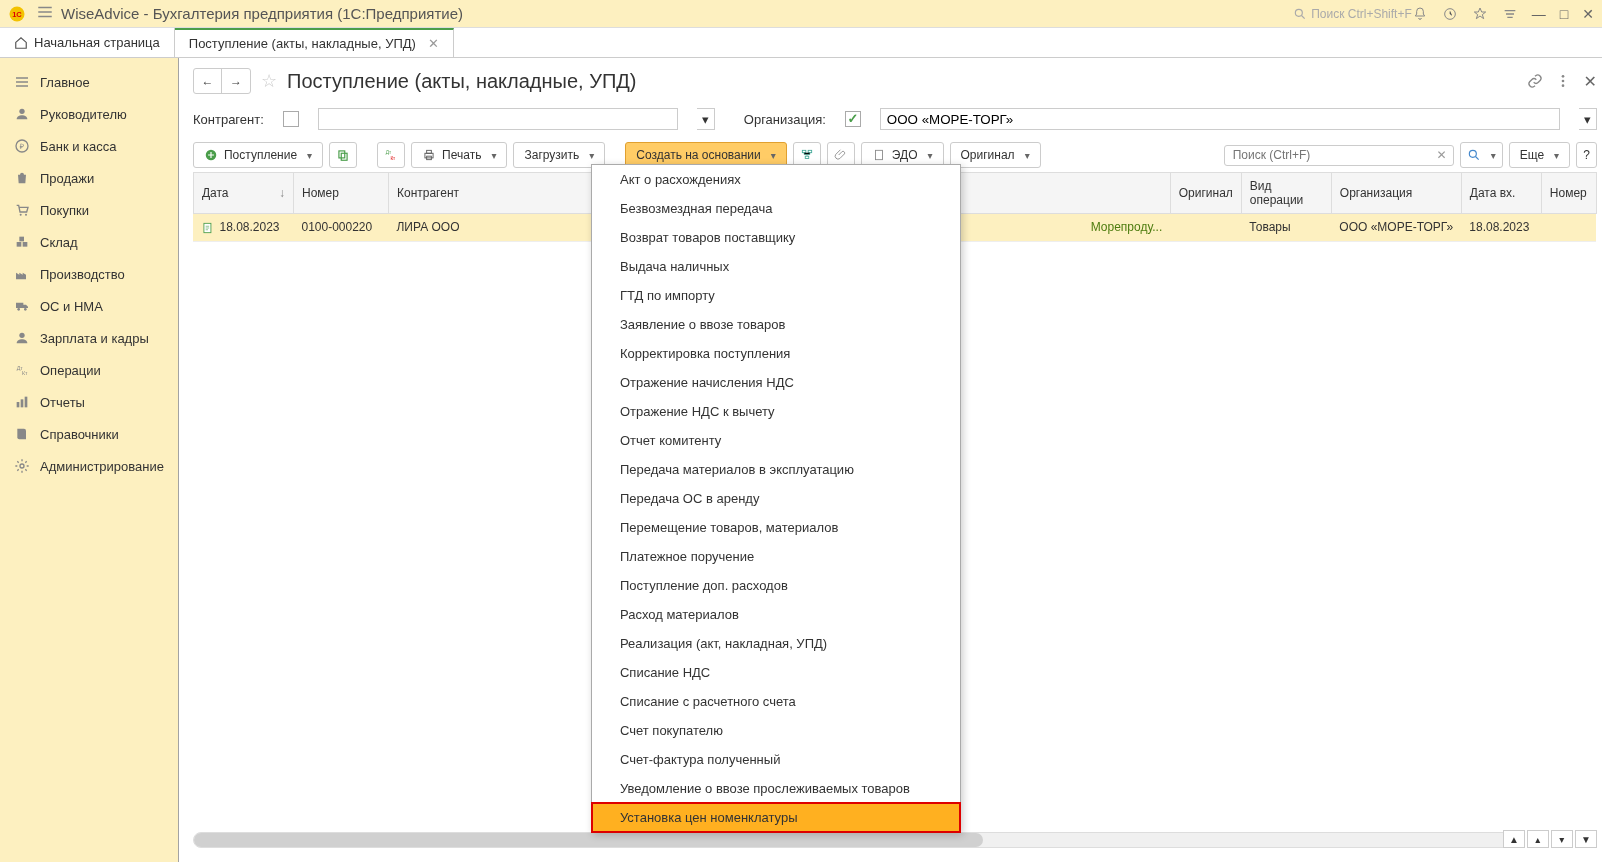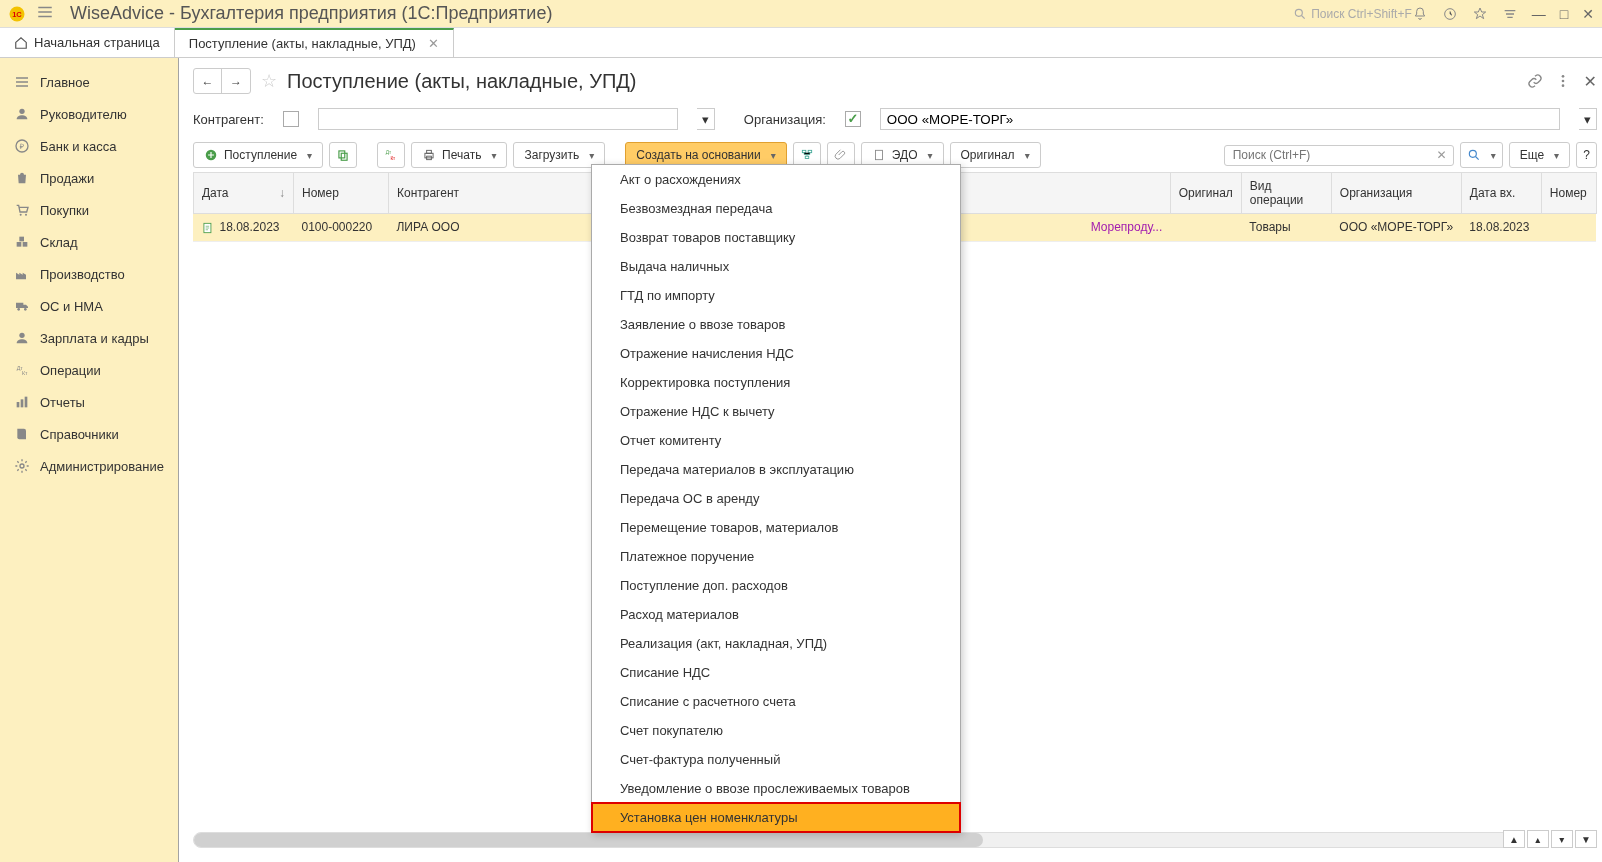--- a/index.html
+++ b/index.html
@@ -4,21 +4,21 @@
   <style>
     * { box-sizing: border-box; margin: 0; padding: 0; font-family: Arial, sans-serif; }
     body { font-size: 12px; color: #333; background: #fff; overflow: hidden; width: 1602px; height: 862px; }
     
     
     .title-bar { height: 28px; background: #fdf0c0; display: flex; align-items: center; padding: 0 8px; border-bottom: 1px solid #ddd; }
     .logo-1c { color: #d9534f; font-weight: bold; font-size: 14px; display: flex; align-items: flex-start; }
     .logo-1c svg { width: 18px; height: 18px; }
     .hamburger { margin-left: 10px; cursor: pointer; }
     .hamburger svg { width: 18px; height: 18px; }
-    .app-title { margin-left: 16px; color: #555; font-size: 18px; }
+    .app-title { margin-left: 7px; color: #555; font-size: 15px; }
     .spacer { flex: 1; }
     .search-top { display: flex; align-items: center; color: #aaa; gap: 4px; margin-right: 0; }
     .search-top svg { width: 14px; height: 14px; }
     .title-icons { display: flex; gap: 14px; align-items: center; }
     .title-icons svg { width: 16px; height: 16px; cursor: pointer; }
     .title-icons .win-btn { cursor: pointer; font-size: 14px; color: #666; }
 
     
     .tab-bar { height: 30px; background: #fff; display: flex; border-bottom: 1px solid #ccc; }
     .tab { display: flex; align-items: center; padding: 0 14px; border-right: 1px solid #ccc; font-size: 13px; cursor: pointer; gap: 6px; }
@@ -379,40 +379,40 @@
             <th style="width:55px"><span>Номер</span></th>
           </tr>
         </thead>
         <tbody>
           <tr class="selected">
             <td><span class="doc-icon"><svg viewBox="0 0 24 24">
                     <rect x="5" y="4" width="12" height="16" fill="#fff" stroke="#4a9d4a" stroke-width="1.5"></rect>
                     <path stroke="#4a9d4a" d="M8 9h6M8 12h6M8 15h4"></path>
                   </svg></span><span>18.08.2023</span></td>
             <td>0100-000220</td>
-            <td><span>ЛИРА ООО</span><span style="float:right;color:#a21caf">Морепроду...</span></td>
+            <td><span>ЛИРА ООО</span><span style="float:right;color:#4d7c0f">Морепроду...</span></td>
             <td></td>
             <td>Товары</td>
             <td>ООО «МОРЕ-ТОРГ»</td>
             <td>18.08.2023</td>
             <td></td>
           </tr>
         </tbody>
       </table>
     </div>
 
     <div class="dropdown-menu">
       <div class="dd-item">Акт о расхождениях</div>
       <div class="dd-item">Безвозмездная передача</div>
       <div class="dd-item">Возврат товаров поставщику</div>
       <div class="dd-item">Выдача наличных</div>
       <div class="dd-item">ГТД по импорту</div>
       <div class="dd-item">Заявление о ввозе товаров</div>
+      <div class="dd-item">Корректировка поступления</div>
       <div class="dd-item">Отражение начисления НДС</div>
-      <div class="dd-item">Корректировка поступления</div>
       <div class="dd-item">Отражение НДС к вычету</div>
       <div class="dd-item">Отчет комитенту</div>
       <div class="dd-item">Передача материалов в эксплуатацию</div>
       <div class="dd-item">Передача ОС в аренду</div>
       <div class="dd-item">Перемещение товаров, материалов</div>
       <div class="dd-item">Платежное поручение</div>
       <div class="dd-item">Поступление доп. расходов</div>
       <div class="dd-item">Расход материалов</div>
       <div class="dd-item">Реализация (акт, накладная, УПД)</div>
       <div class="dd-item">Списание НДС</div>

